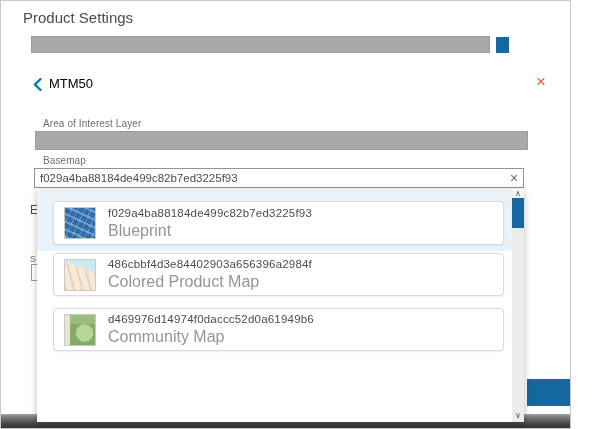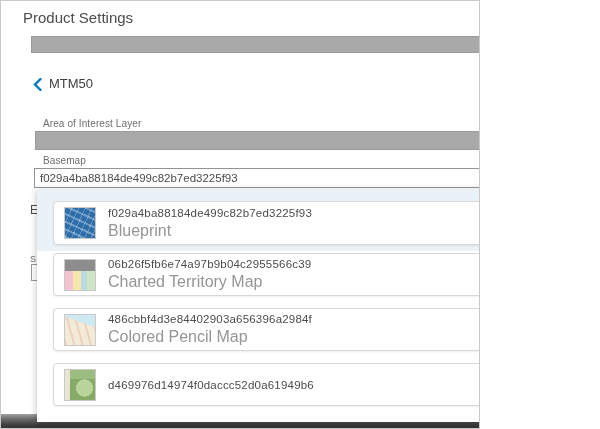--- a/index.html
+++ b/index.html
@@ -1,32 +1,32 @@
 <!DOCTYPE html>
 <html><head>
 <meta charset="utf-8">
 <style>
   * { margin:0; padding:0; box-sizing:border-box; }
   html,body { width:600px; height:429px; }
   body { font-family:"Liberation Sans", sans-serif; background:#fff; }
-  .screen { position:relative; width:480px; height:429px; border:1px solid #c9c9c9; background:#fff; overflow:hidden;text-decoration:underline; }
+  .screen { position:relative; width:571px; height:429px; border:1px solid #c9c9c9; background:#fff; overflow:hidden;text-decoration:underline; }
 
   .page-title { position:absolute; left:22px; top:8px; font-size:15px; color:#4c4c4c; }
 
   .top-gray-bar { position:absolute; left:30px; top:35px; width:459px; height:17px; background:#a9a9a9; border:1px solid #9b9b9b; }
   .top-blue-square { position:absolute; left:495px; top:36px; width:13px; height:16px; background:#15689e; }
 
   
   .page-scroll { position:absolute; left:586px; top:2px; width:12px; height:366px; background:#e9e9e9; z-index:2; }
   .page-scroll .thumb { position:absolute; left:0; top:54px; width:12px; height:210px; background:#15689e; }
   .page-scroll .arrow-down { position:absolute; left:0; bottom:1px; width:12px; height:10px; font-size:9px; line-height:10px; text-align:center; color:#555; }
 
   .back-row { position:absolute; left:32px; top:75px; display:flex; align-items:center; gap:7px; cursor:pointer; }
   .back-row .chev { display:inline-block; width:9px; height:13px; }
-  .back-label { font-size:13px; color:#404040; }
+  .back-label { font-size:13px; color:#000000; }
   .close-x { position:absolute; left:535px; top:72px; font-size:17px; color:#e0604c; cursor:pointer; line-height:17px; }
 
   .field-label { position:absolute; font-size:10px; color:#6e6e6e; letter-spacing:0.1px;margin-left:8px; }
   .aoi-label { left:34px; top:117px; }
   .aoi-bar { position:absolute; left:34px; top:130px; width:493px; height:19px; background:#a9a9a9; border:1px solid #9b9b9b; }
   .basemap-label { left:34px; top:154px; }
 
   .basemap-input-wrap { position:absolute; left:33px; top:167px; width:490px; height:20px; border:1px solid #949494; background:#fff; display:flex; align-items:center; }
   .basemap-input { flex:1; border:none; outline:none; font-family:"Liberation Sans", sans-serif; font-size:11.5px; color:#4c4c4c; padding:0 4px 0 5px; background:transparent; }
   .clear-x { width:18px; font-size:14px; color:#6a6a6a; text-align:center; cursor:pointer; line-height:18px; }
@@ -124,45 +124,37 @@
       <div class="dd-row selected">
         <div class="dd-card">
           <div class="thumb thumb-blueprint"></div>
           <div class="dd-text">
             <span class="dd-id">f029a4ba88184de499c82b7ed3225f93</span>
             <span class="dd-name">Blueprint</span>
           </div>
         </div>
       </div>
 
-      <div class="dd-row plain">
-        <div class="dd-card">
-          <div class="thumb thumb-charted"></div>
-          <div class="dd-text">
-            <span class="dd-id">06b26f5fb6e74a97b9b04c2955566c39</span>
-            <span class="dd-name">Charted Territory Map</span>
-          </div>
-        </div>
-      </div>
 
       <div class="dd-row plain">
         <div class="dd-card">
           <div class="thumb thumb-pencil"></div>
           <div class="dd-text">
             <span class="dd-id">486cbbf4d3e84402903a656396a2984f</span>
-            <span class="dd-name">Colored Pencil Map</span>
+            <span class="dd-name">Colored Product Map</span>
           </div>
         </div>
       </div>
 
       <div class="dd-row plain">
         <div class="dd-card">
           <div class="thumb thumb-community"></div>
           <div class="dd-text">
             <span class="dd-id">d469976d14974f0daccc52d0a61949b6</span>
+            <span class="dd-name">Community Map</span>
           </div>
         </div>
       </div>
 
     </div>
 
     <div class="dd-scroll">
       <div class="arrow-up">∧</div>
       <div class="thumb-v"></div>
       <div class="arrow-down">∨</div>

